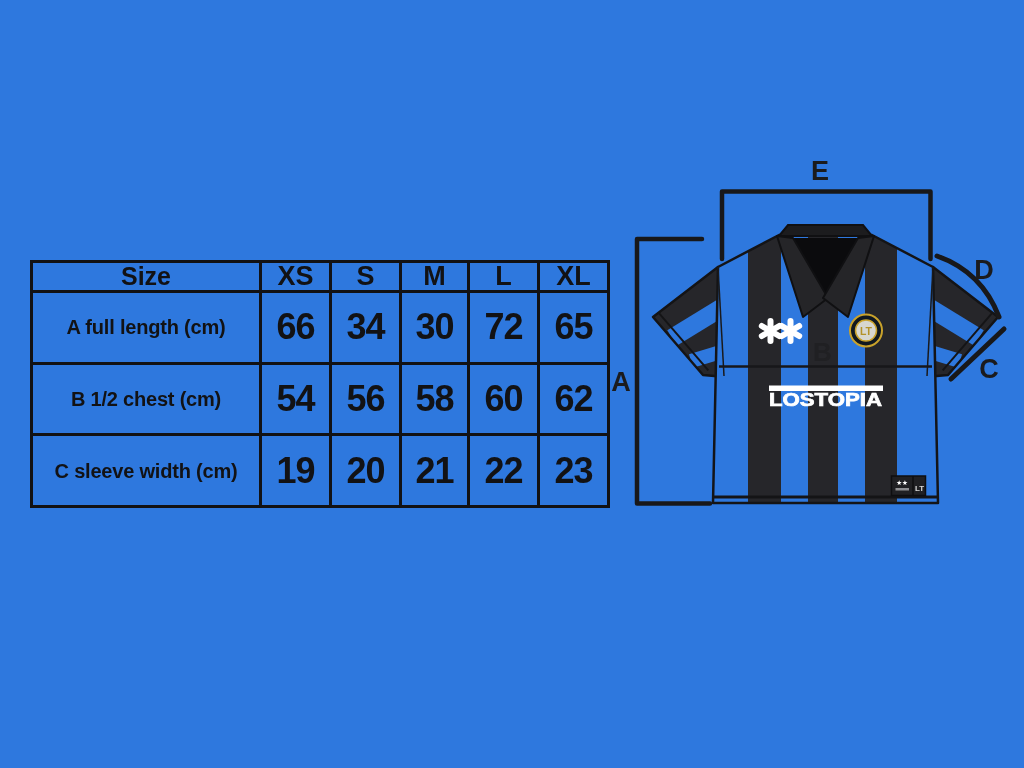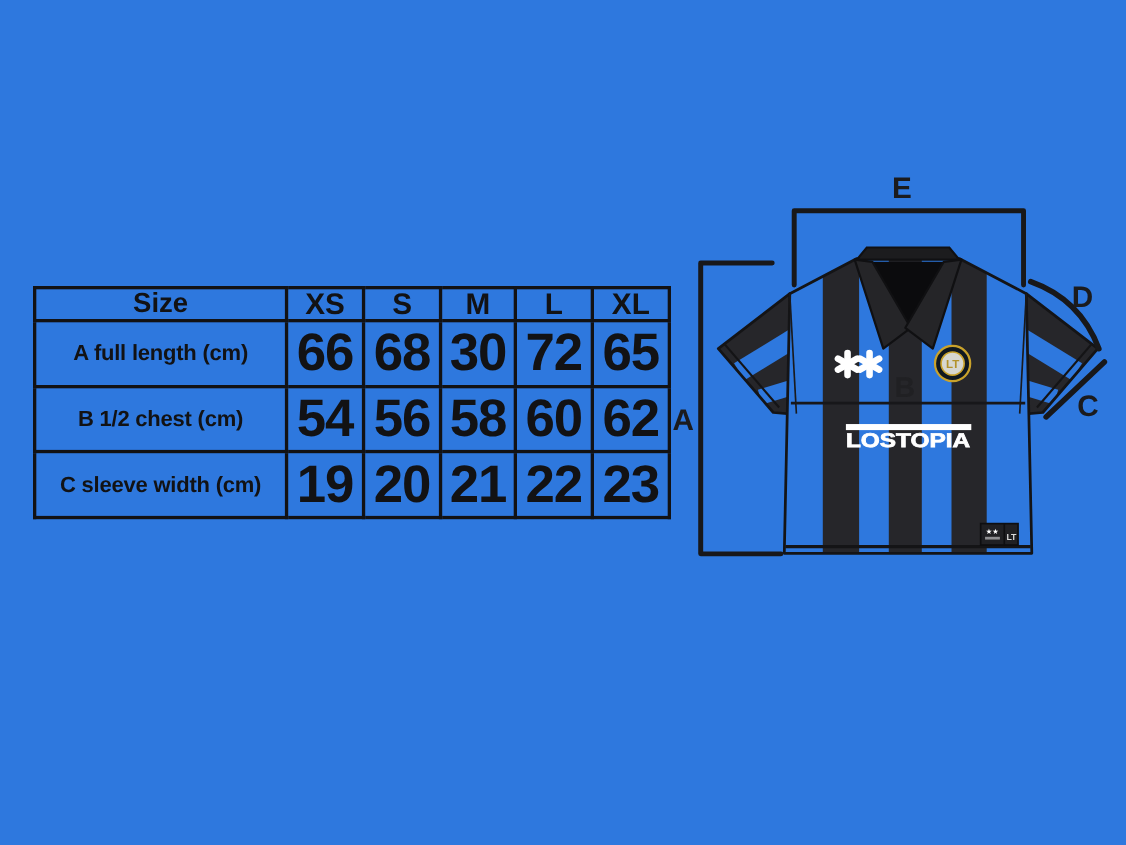--- a/index.html
+++ b/index.html
@@ -6,34 +6,34 @@
   body{
     width:1024px;height:768px;overflow:hidden;
     background:#2e78de;
     font-family:"Liberation Sans", sans-serif;
   }
   .canvas{position:relative;width:1024px;height:768px;background:#2e78de;}
 
   
   table.size-chart{
     position:absolute;left:30px;top:260px;
-    width:577px;height:212px;
+    width:577px;height:248px;
     border-collapse:collapse;table-layout:fixed;
     color:#121214;
   }
   .size-chart th,.size-chart td{
     border:3px solid #121214;
     text-align:center;vertical-align:middle;
     padding:0;line-height:1;
     overflow:hidden;white-space:nowrap;
   }
   th.size-h{font-size:25px;font-weight:600;}
   th.col-h{font-size:27px;font-weight:600;}
   td.row-label{font-size:20px;font-weight:600;letter-spacing:-0.2px;}
-  td.val{font-size:48px;font-weight:700;letter-spacing:-1px;}
+  td.val{font-size:36px;font-weight:700;letter-spacing:-1px;}
 
   svg.diagram{position:absolute;left:0;top:0;}
   text{font-family:"Liberation Sans", sans-serif;}
   .measure-label{font-size:27px;font-weight:700;fill:#1b1b1d;}
 </style>
 </head>
 <body>
 
 <div class="canvas">
 
@@ -53,21 +53,21 @@
           <th class="col-h">S</th>
           <th class="col-h">M</th>
           <th class="col-h">L</th>
           <th class="col-h">XL</th>
         </tr>
     </thead>
     <tbody>
         <tr>
           <td class="row-label">A full length (cm)</td>
           <td class="val">66</td>
-          <td class="val">68</td>
+          <td class="val">34</td>
           <td class="val">30</td>
           <td class="val">72</td>
           <td class="val">65</td>
         </tr>
         <tr>
           <td class="row-label">B 1/2 chest (cm)</td>
           <td class="val">54</td>
           <td class="val">56</td>
           <td class="val">58</td>
           <td class="val">60</td>

